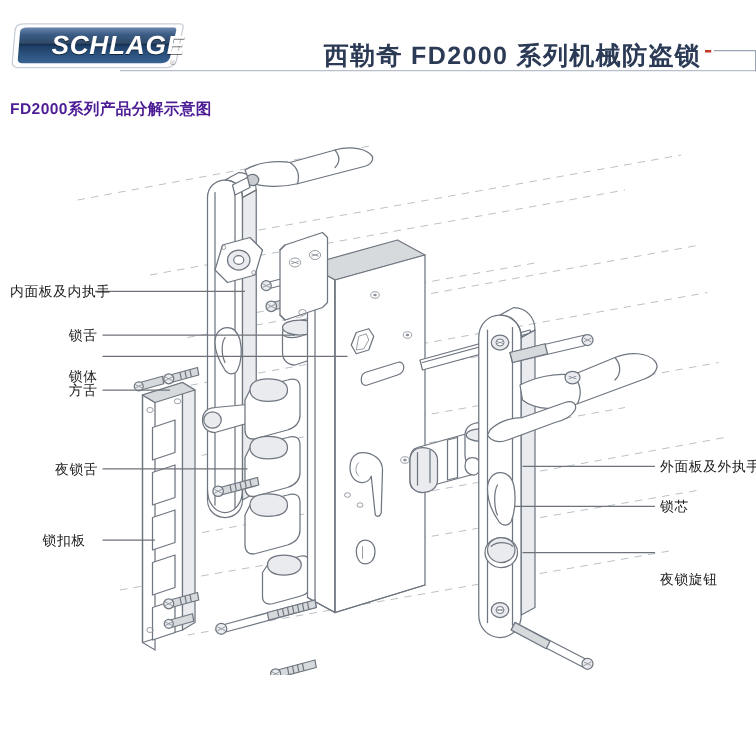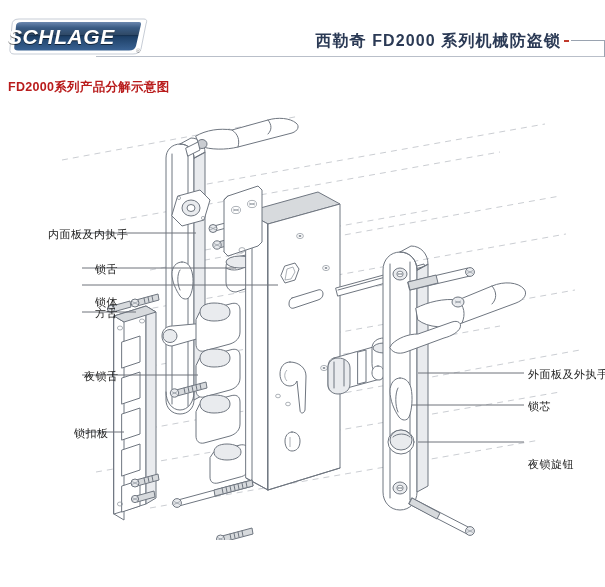--- a/index.html
+++ b/index.html
@@ -37,40 +37,40 @@
     position: absolute;
     left: 0; top: 0;
     width: 140px; height: 39px;
   }
   #logo-text {
     position: absolute;
     left: 0; top: 0;
     width: 140px; height: 39px;
     display: flex;
     align-items: center;
-    justify-content: flex-start;
+    justify-content: flex-end;
     font-weight: bold;
     font-style: italic;
     font-size: 21px;
     letter-spacing: 0.6px;
     color: #ffffff;
     text-shadow: 0 1px 0 rgba(0,0,0,0.55);
     pointer-events: none;
   }
   #logo-reg {
     position: absolute;
     right: 7px; bottom: 3px;
     font-size: 6px;
     color: #ffffff;
     font-style: normal;
   }
   #header-title {
     position: absolute;
     right: 44px; top: 31px;
-    font-size: 16px;
+    font-size: 20px;
     font-weight: bold;
     color: #2b3a55;
     letter-spacing: 1.1px;
     white-space: nowrap;
     margin-left: 24px;
   }
   #header-tick {
     position: absolute;
     right: 36px; top: 40px;
     width: 5px; height: 2px;
@@ -83,21 +83,21 @@
     border-top: 1px solid #9aa3b0;
     border-right: 1px solid #9aa3b0;
   }
 
   
   #subtitle {
     position: absolute;
     left: 8px; top: 79px;
     font-size: 12.5px;
     font-weight: bold;
-    color: #b91c1c;
+    color: #4c1d95;
     letter-spacing: 0.3px;
     white-space: nowrap;
   }
 
   
   #diagram {
     position: absolute;
     left: 0; top: 100px;
     width: 605px; height: 440px;
   }
@@ -105,21 +105,21 @@
 
   
   .callout {
     position: absolute;
     font-size: 11px;
     color: #1a1a1a;
     white-space: nowrap;
     letter-spacing: 0.5px;
     line-height: 12px;
   }
-  .callout.left  { text-align: center; margin-left: 40px; }
+  .callout.left  { text-align: center; }
   .callout.right { text-align: left; }
 </style>
 </head>
 <body>
 
 <div id="header">
 
   <div id="logo">
     <svg id="logo-shape" viewBox="0 0 140 39">
       <defs>

